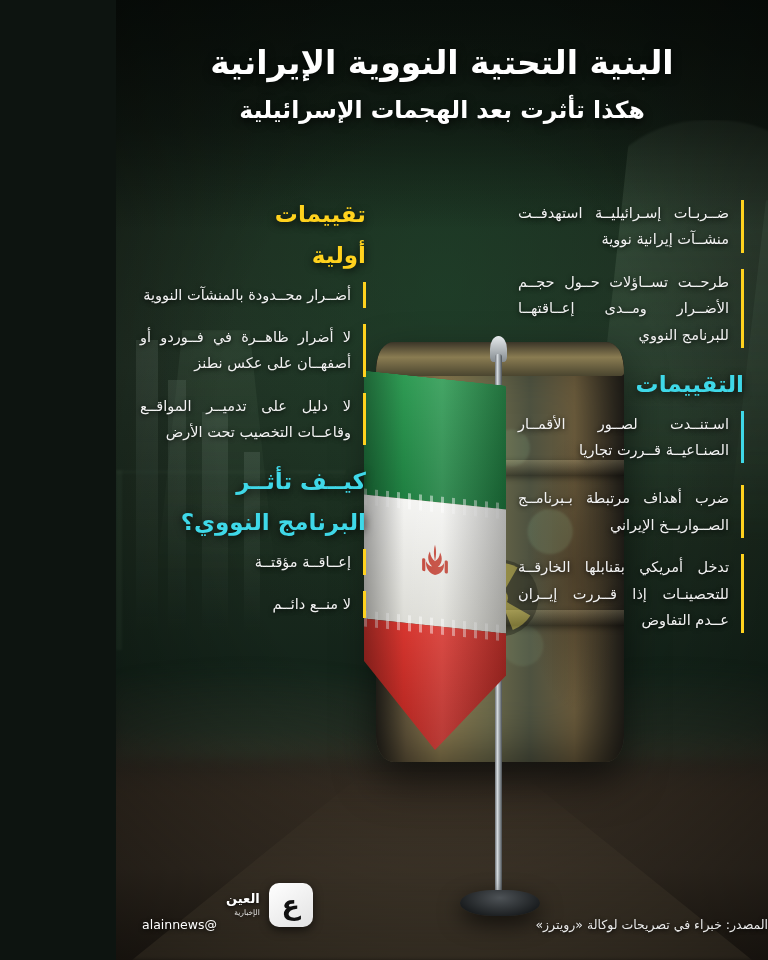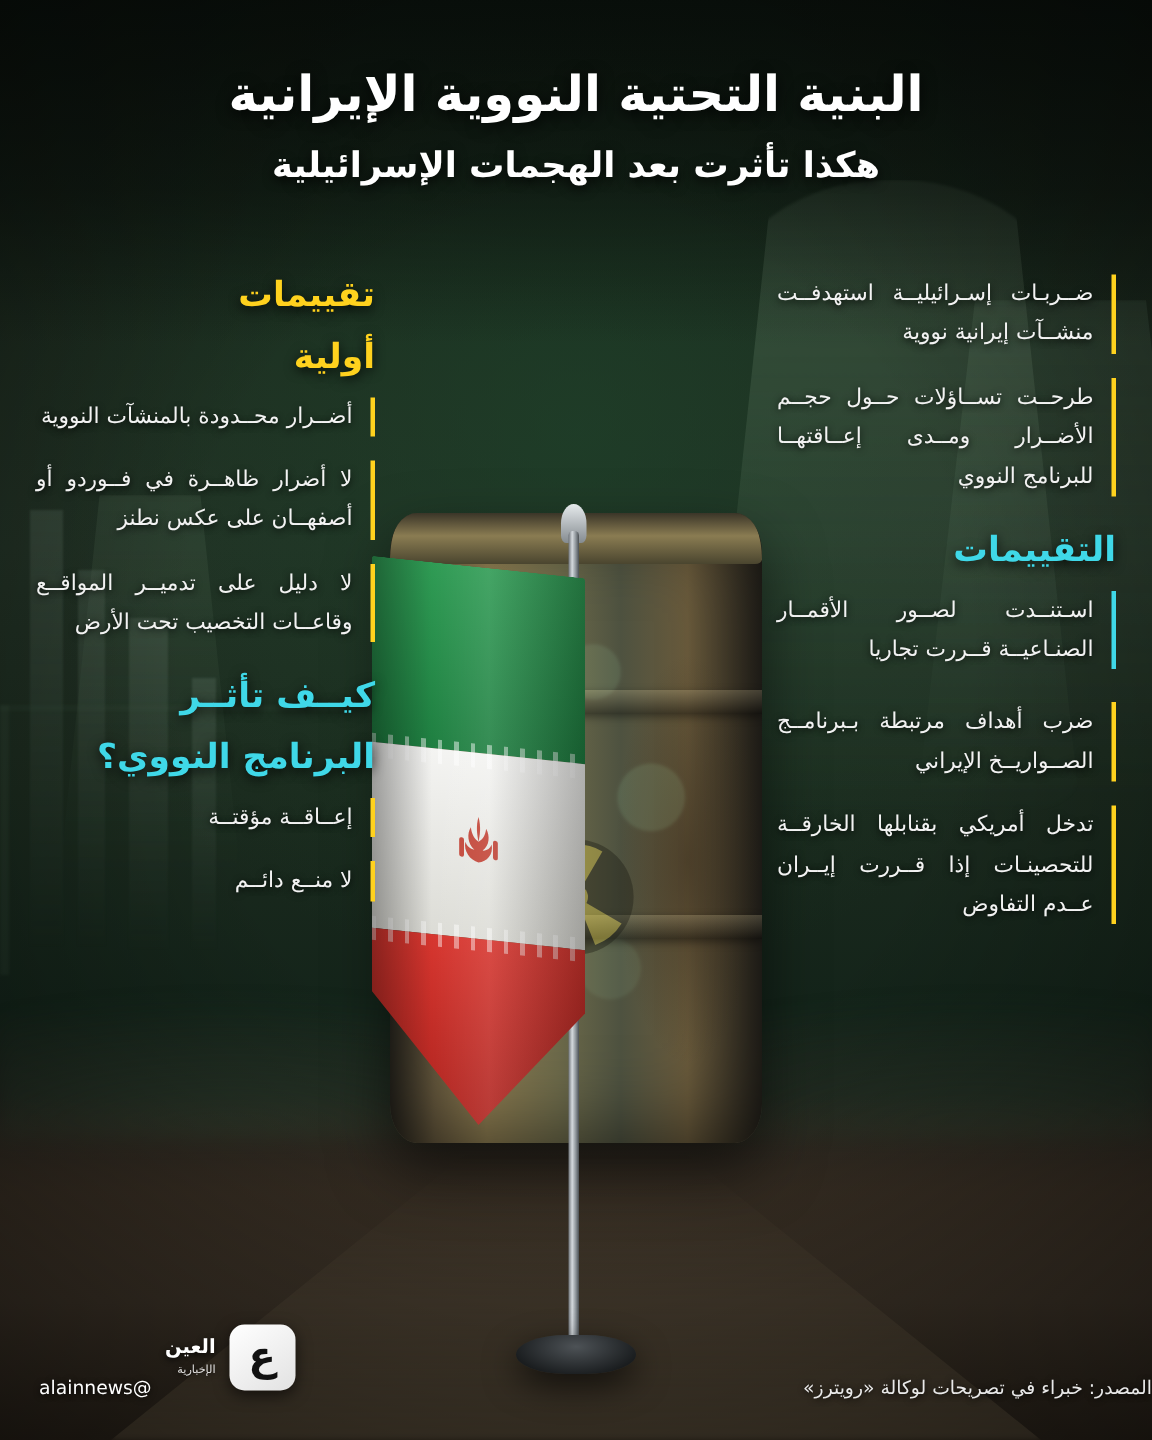--- a/index.html
+++ b/index.html
@@ -4,21 +4,21 @@
 <style>
   * { box-sizing: border-box; margin: 0; padding: 0; }
   html, body {
     width: 768px; height: 960px;
     font-family: "DejaVu Sans", "Liberation Sans", sans-serif;
     background: #0d1410;
     overflow: hidden;
   }
   .poster {
     position: relative;
-    width: 768px; height: 960px;
+    width: 652px; height: 960px;
     overflow: hidden;
     background:
       radial-gradient(ellipse 70% 55% at 50% 30%, rgba(30,72,44,0.55) 0%, rgba(10,20,14,0.0) 70%),
       linear-gradient(180deg, #182218 0%, #1c2a1e 18%, #213024 38%, #1b2a1e 55%, #14241a 70%, #2b2621 82%, #3a322a 92%, #241e18 100%);
   }
   
   .bg { position: absolute; inset: 0; }
   .tower {
     position: absolute;
     background: linear-gradient(180deg, rgba(120,150,120,0.20), rgba(40,60,45,0.10));
@@ -171,21 +171,21 @@
     text-shadow: 0 2px 10px rgba(0,0,0,0.85);
     letter-spacing: 0px;
   }
   .title-2 {
     margin-top: 10px;
     color: #ffffff; font-size: 23.5px; font-weight: bold; line-height: 1.4;
     text-shadow: 0 2px 8px rgba(0,0,0,0.85);
   }
 
   
-  .col { position: absolute; top: 183px; width: 226px; }
+  .col { position: absolute; top: 200px; width: 226px; }
   .col-right { right: 24px; text-align: right; }
   .col-left  { left: 24px;  text-align: right; }
 
   .sec-title {
     font-size: 23px; font-weight: bold; line-height: 1.25;
     margin-bottom: 12px;
     text-shadow: 0 2px 8px rgba(0,0,0,0.8);
   }
   .sec-title.yellow { color: #ffd21e; }
   .sec-title.cyan   { color: #3fd8e8; }

